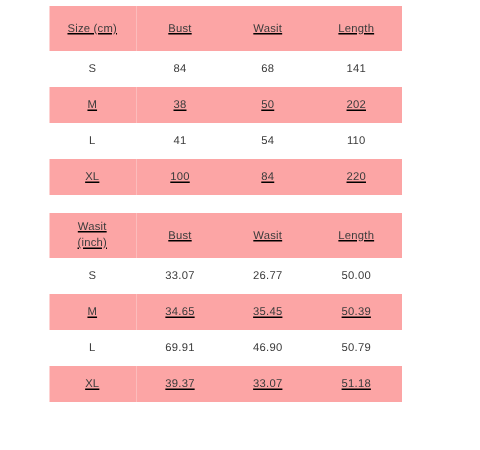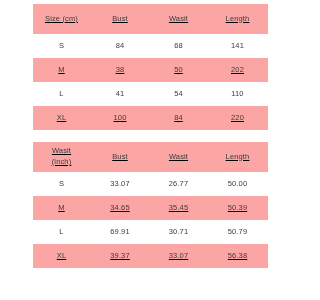--- a/index.html
+++ b/index.html
@@ -173,28 +173,28 @@
         </tr>
         <tr class="shaded">
           <td>M</td>
           <td>34.65</td>
           <td>35.45</td>
           <td>50.39</td>
         </tr>
         <tr class="plain">
           <td>L</td>
           <td>69.91</td>
-          <td>30.71</td>
+          <td>46.90</td>
           <td>50.79</td>
         </tr>
         <tr class="shaded">
           <td>XL</td>
           <td>39.37</td>
           <td>33.07</td>
-          <td>56.38</td>
+          <td>51.18</td>
         </tr>
       </tbody>
     </table>
   </div>
 
   <div class="bottom-pad"></div>
 
 </div>
 
 </body></html>

